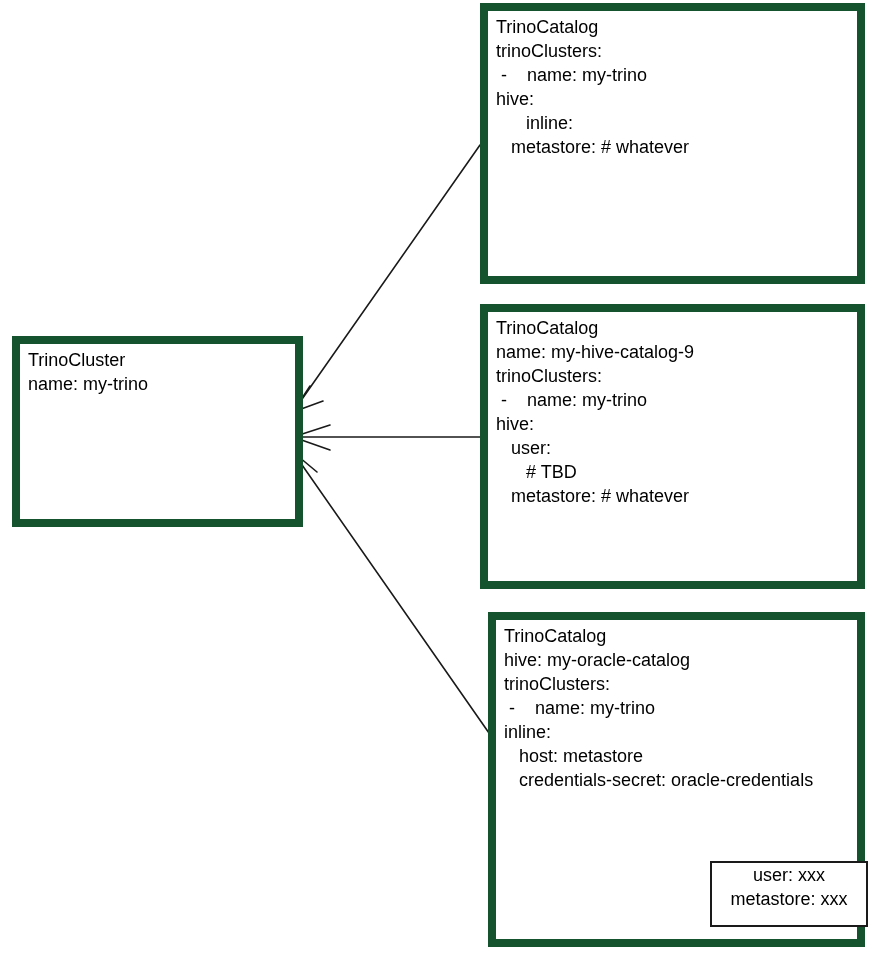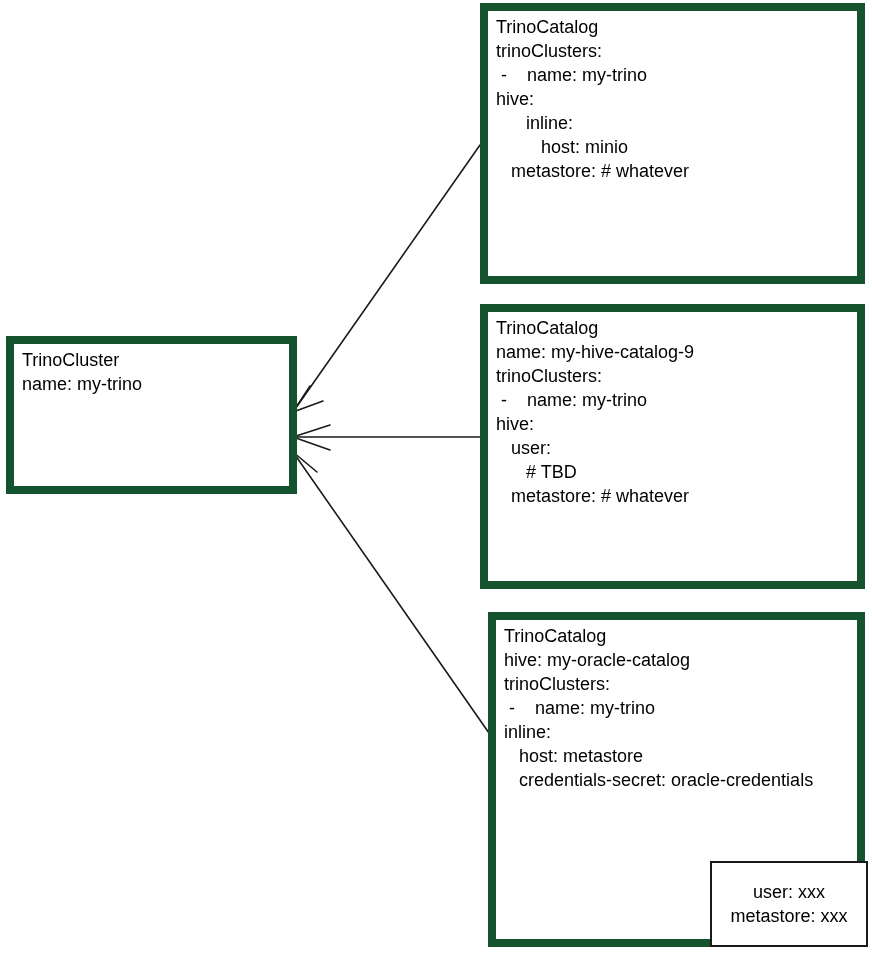--- a/index.html
+++ b/index.html
@@ -40,24 +40,24 @@
     right: 4px;
   }
   .yline {
     font-size: 18px;
     line-height: 24px;
     white-space: pre;
     color: #000000;
   }
   
   #node-cluster {
-    left: 6px;
+    left: 12px;
     top: 336px;
     width: 291px;
-    height: 158px;
+    height: 191px;
   }
   
   #node-catalog-hive-1 {
     left: 480px;
     top: 3px;
     width: 385px;
     height: 281px;
   }
   #node-catalog-hive-2 {
     left: 480px;
@@ -70,28 +70,27 @@
     top: 612px;
     width: 377px;
     height: 335px;
   }
   
   #node-credentials {
     position: absolute;
     left: 214px;
     top: 241px;
     width: 158px;
-    height: 86px;
+    height: 66px;
     box-sizing: border-box;
     border: 2px solid #1a1a1a;
     background: #ffffff;
     display: flex;
     flex-direction: column;
     align-items: center;
-    justify-content: center;
   }
   #node-credentials .yline {
     text-align: center;
   }
 </style>
 </head>
 <body>
 
 <div id="canvas">
 
@@ -131,21 +130,20 @@
     </div>
   </div>
 
   <div class="node" id="node-catalog-hive-1">
     <div class="lines">
       <div class="yline">TrinoCatalog</div>
       <div class="yline">trinoClusters:</div>
       <div class="yline"> -    name: my-trino</div>
       <div class="yline">hive:</div>
       <div class="yline">      inline:</div>
-      <div class="yline">         host: minio</div>
       <div class="yline">   metastore: # whatever</div>
     </div>
   </div>
 
   <div class="node" id="node-catalog-hive-2">
     <div class="lines">
       <div class="yline">TrinoCatalog</div>
       <div class="yline">name: my-hive-catalog-9</div>
       <div class="yline">trinoClusters:</div>
       <div class="yline"> -    name: my-trino</div>

